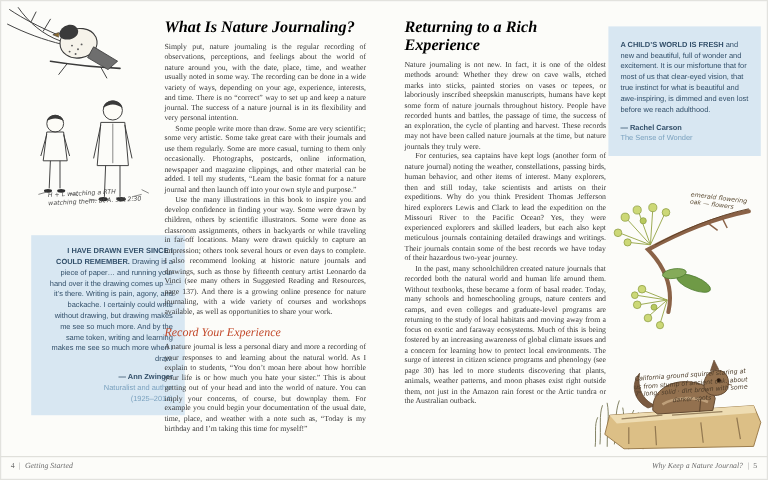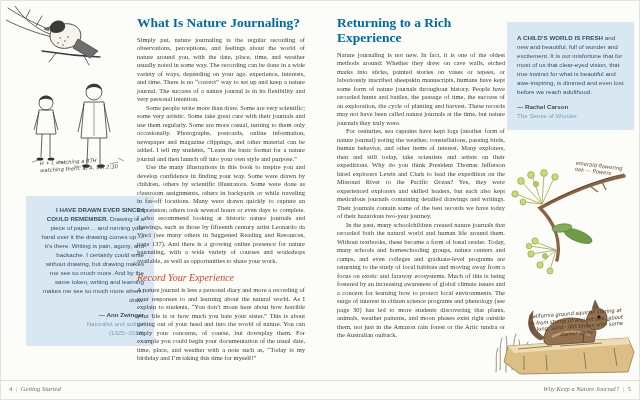--- a/index.html
+++ b/index.html
@@ -10,22 +10,23 @@
   }
   .frame{position:absolute;inset:0;border:1px solid #e2e2de;pointer-events:none;}
 
   
   .article{position:absolute;top:16px;width:168px;}
   .article.left{left:137px;}
   .article.right{left:337px;}
   h1.heading{
     margin:0 0 5px 0;
     font-size:13.5px;line-height:1.1;
-    color:#0369a1;font-weight:bold;
+    color:#000000;font-weight:bold;
     font-family:"Liberation Serif", serif;
+    font-style:italic;
   }
   h2.subheading{
     margin:7px 0 3px 0;
     font-size:10px;line-height:1.1;
     color:#c2492b;font-style:italic;font-weight:normal;
   }
   .article p{
     margin:0;
     font-size:6.5px;line-height:8.5px;
     text-align:justify;color:#3a3a3a;

